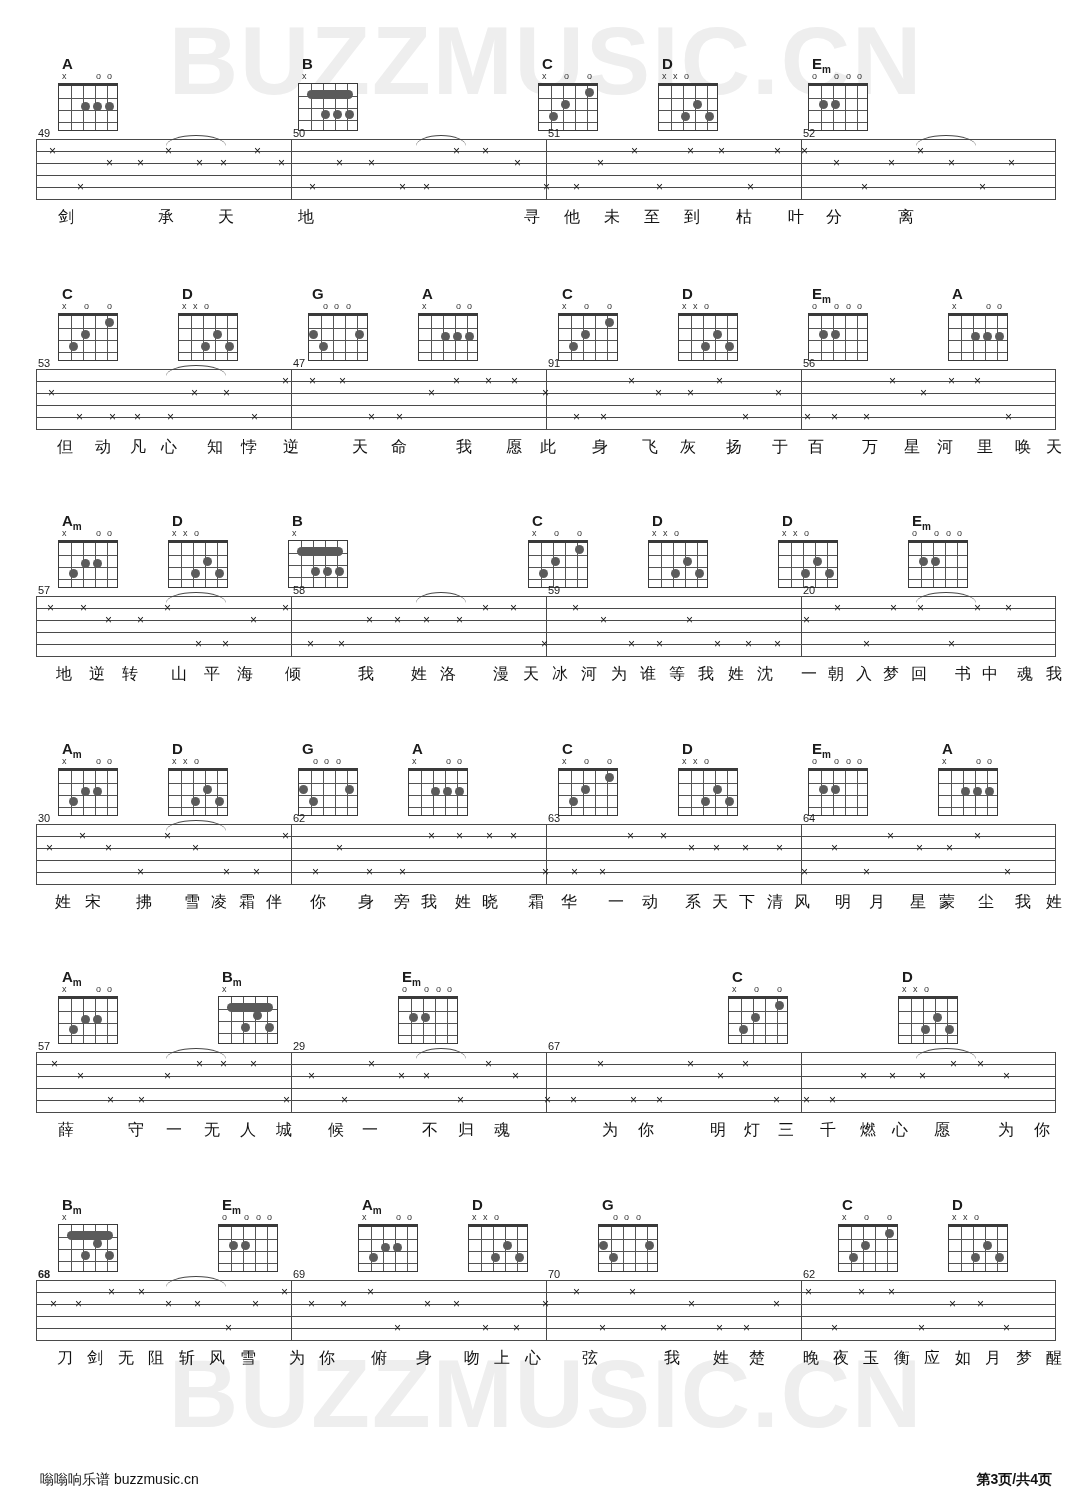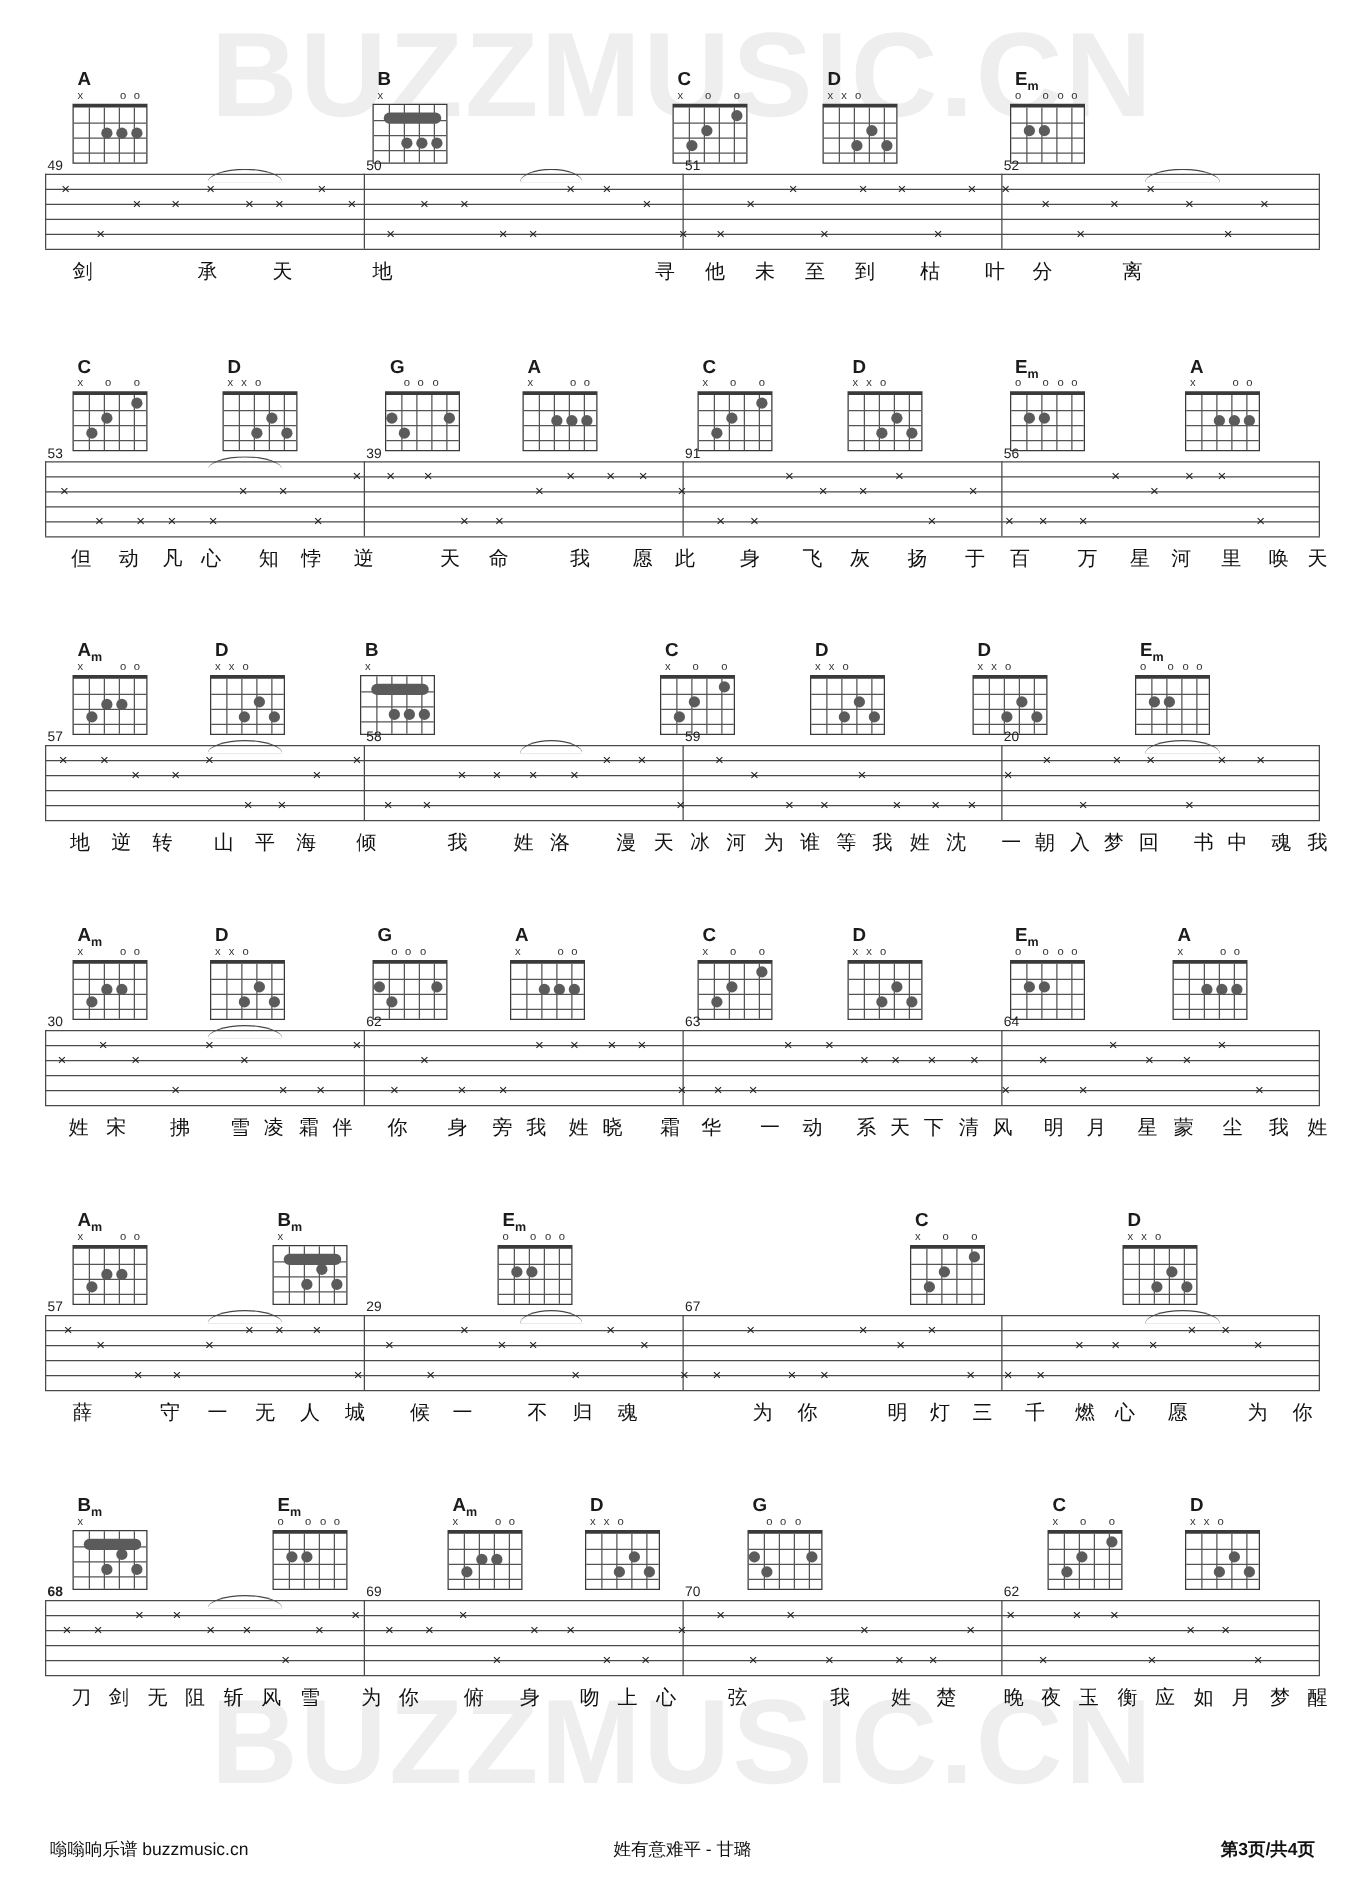--- a/index.html
+++ b/index.html
@@ -543,21 +543,21 @@
         <div class="line" style="top: 24px;"></div>
         <div class="line" style="top: 36px;"></div>
         <div class="line" style="top: 48px;"></div>
         <div class="line" style="top: 60px;"></div>
         <div class="bar" style="left: 0px;"></div>
         <div class="bar" style="left: 255px;"></div>
         <div class="bar" style="left: 510px;"></div>
         <div class="bar" style="left: 765px;"></div>
         <div class="bar" style="left: 1019px;"></div>
         <div class="mnum" style="left: 2px;">53</div>
-        <div class="mnum" style="left: 257px;">39</div>
+        <div class="mnum" style="left: 257px;">47</div>
         <div class="mnum" style="left: 512px;">91</div>
         <div class="mnum" style="left: 767px;">56</div>
         <div class="x" style="left: 12px; top: 18px;">×</div>
         <div class="x" style="left: 40px; top: 42px;">×</div>
         <div class="x" style="left: 73px; top: 42px;">×</div>
         <div class="x" style="left: 98px; top: 42px;">×</div>
         <div class="x" style="left: 131px; top: 42px;">×</div>
         <div class="x" style="left: 155px; top: 18px;">×</div>
         <div class="x" style="left: 187px; top: 18px;">×</div>
         <div class="x" style="left: 215px; top: 42px;">×</div>
@@ -1546,15 +1546,14 @@
         <span style="left: 919px;">如</span>
         <span style="left: 949px;">月</span>
         <span style="left: 980px;">梦</span>
         <span style="left: 1010px;">醒</span>
       </div>
     </div>
   </div>
 
 <div class="footer">
   <div class="fl">嗡嗡响乐谱 buzzmusic.cn</div>
-  <div class="fc">姓有意难平 - 甘璐</div>
   <div class="fr">第3页/共4页</div>
 </div>
 
 </body></html>

